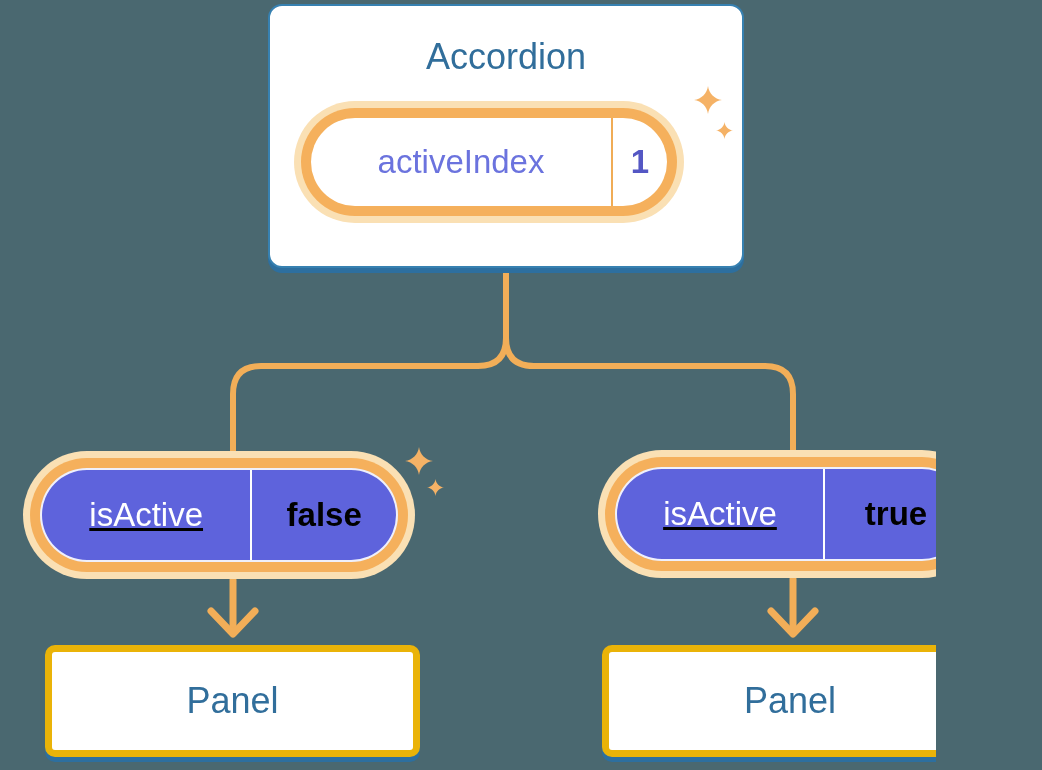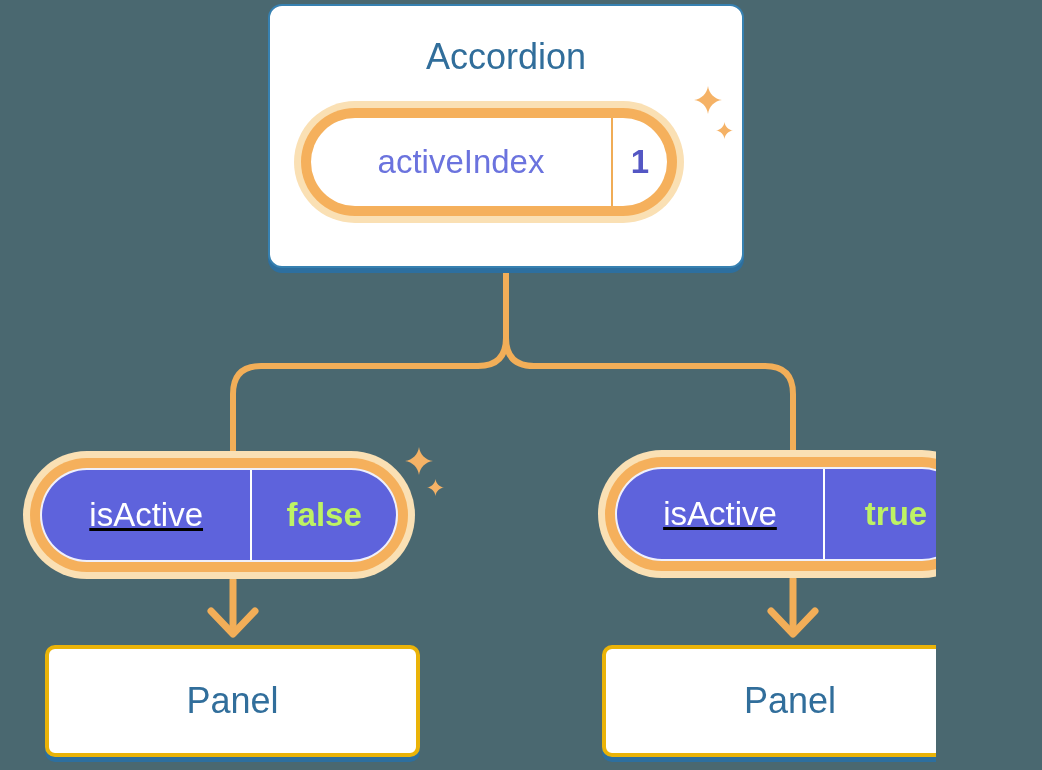--- a/index.html
+++ b/index.html
@@ -73,25 +73,25 @@
   .state-value-section { width: 54px; flex: 0 0 auto; }
   .state-name { font-size: 33px; color: #6B73DE; }
   .state-value { font-size: 33px; font-weight: 700; color: #5457C4; }
   .divider-orange { width: 2px; background: #F0AC56; flex: 0 0 auto; }
   .divider-white { width: 2px; background: #FFFFFF; flex: 0 0 auto; }
   .prop-pill-left  { left: 23px;  top: 451px; width: 392px; height: 128px; }
   .prop-pill-right { left: 598px; top: 450px; width: 388px; height: 128px; }
   .prop-name-section { flex: 1.45 1 0; text-decoration: underline; }
   .prop-value-section { flex: 1 1 0; }
   .prop-name { font-size: 33px; color: #FFFFFF; }
-  .prop-value { font-size: 33px; font-weight: 700; color: #bef264; text-align: right; }
+  .prop-value { font-size: 33px; font-weight: 700; color: #000000; text-align: right; }
   .panel-box {
     position: absolute;
     background: #FFFFFF;
-    border: 4px solid #eab308;
+    border: 7px solid #eab308;
     border-radius: 10px;
     box-shadow: 0 5px 0 #2D6F9F;
     box-sizing: border-box;
     display: flex;
     align-items: center;
     justify-content: center;
   }
   .panel-box-left  { left: 45px;  top: 645px; width: 375px; height: 112px; }
   .panel-box-right { left: 602px; top: 645px; width: 376px; height: 112px; }
   .panel-label { font-size: 36px; font-weight: 500; color: #316E9B; }

